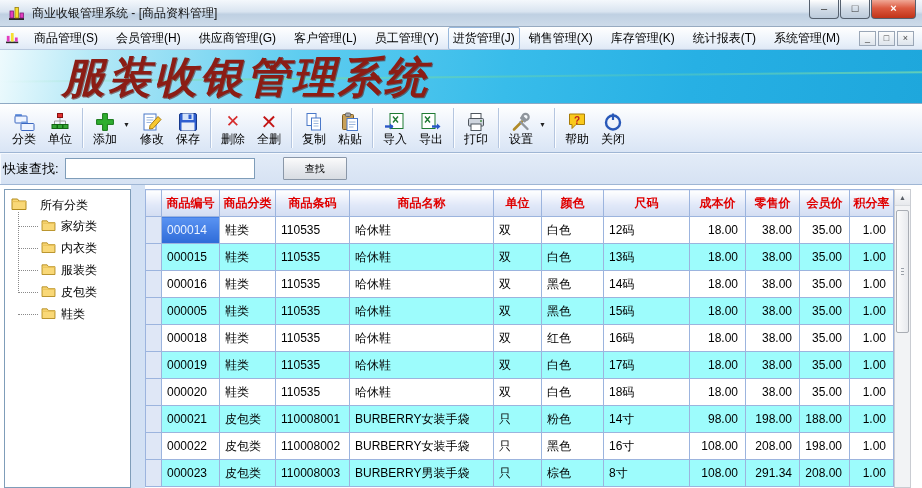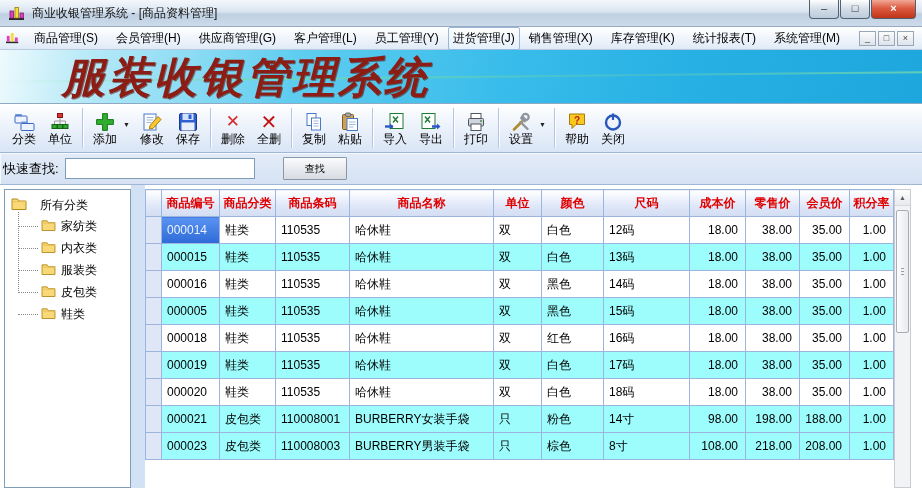--- a/index.html
+++ b/index.html
@@ -525,31 +525,45 @@
               <td>110008001</td>
               <td>BURBERRY女装手袋</td>
               <td>只</td>
               <td>粉色</td>
               <td>14寸</td>
               <td class="num">98.00</td>
               <td class="num">198.00</td>
               <td class="num">188.00</td>
               <td class="num">1.00</td>
             </tr>
+            <tr>
+              <td class="ind"></td>
+              <td>000022</td>
+              <td>皮包类</td>
+              <td>110008002</td>
+              <td>BURBERRY女装手袋</td>
+              <td>只</td>
+              <td>黑色</td>
+              <td>16寸</td>
+              <td class="num">108.00</td>
+              <td class="num">208.00</td>
+              <td class="num">198.00</td>
+              <td class="num">1.00</td>
+            </tr>
             <tr class="alt">
               <td class="ind"></td>
               <td>000023</td>
               <td>皮包类</td>
               <td>110008003</td>
               <td>BURBERRY男装手袋</td>
               <td>只</td>
               <td>棕色</td>
               <td>8寸</td>
               <td class="num">108.00</td>
-              <td class="num">218.00</td>
+              <td class="num">291.34</td>
               <td class="num">208.00</td>
               <td class="num">1.00</td>
             </tr>
           </tbody>
       </table>
       <div class="vscroll">
         <div class="vs-arrow">▲</div>
         <div class="vs-thumb">
           <div class="vs-grip"></div>
         </div>

